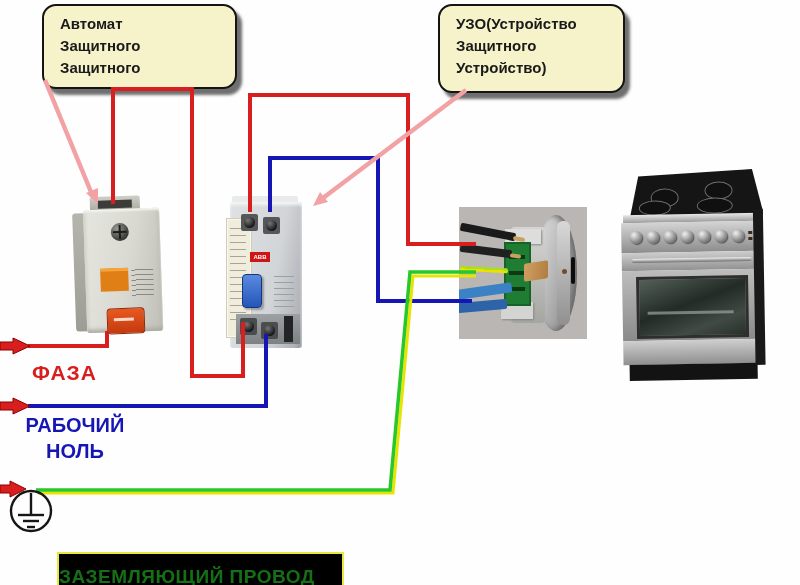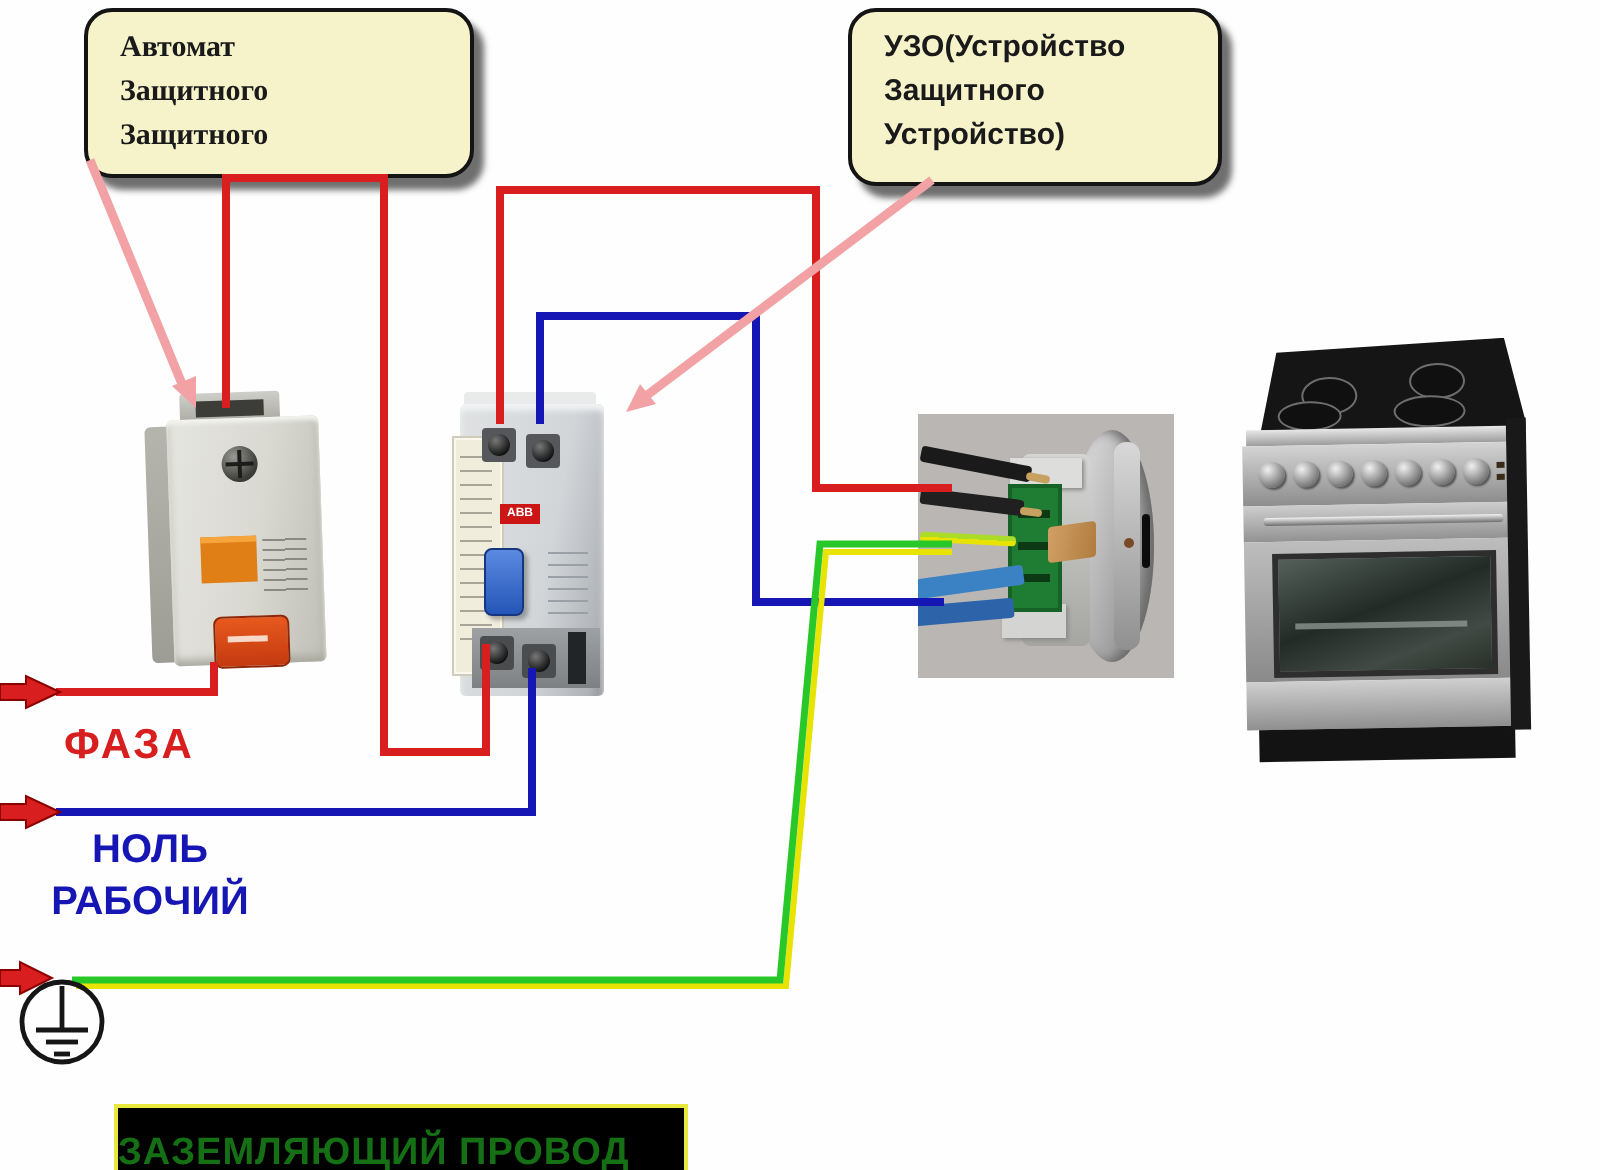--- a/index.html
+++ b/index.html
@@ -3,22 +3,22 @@
 <meta charset="utf-8">
 <style>
   html,body{margin:0;padding:0;background:#ffffff;}
   .canvas{position:relative;width:800px;height:585px;background:#fefefe;overflow:hidden;
           font-family:"Liberation Sans", sans-serif;}
 
   
   .callout{position:absolute;background:var(--callout-fill);border:2.5px solid #141414;
            border-radius:14px;box-shadow:5px 6px 3px rgba(75,75,75,.8);
            padding:7px 10px 6px 16px;font-weight:bold;font-size:15px;line-height:22px;color:#1a1a1a;}
-  .callout-breaker{left:42px;top:4px;width:165px;height:68px;font-family:Liberation Serif, serif;}
-  .callout-rcd{left:424px;top:4px;width:157px;height:72px;}
+  .callout-breaker{left:42px;top:4px;width:165px;height:68px;}
+  .callout-rcd{left:438px;top:4px;width:157px;height:72px;}
 
   
   .lbl{position:absolute;font-weight:bold;}
   .lbl-phase{left:32px;top:361px;font-size:21px;color:var(--phase-wire);letter-spacing:1px;}
   .lbl-neutral{left:20px;top:412px;width:110px;font-size:20px;line-height:26px;
                color:var(--neutral-wire);text-align:center;}
   .ground-box{position:absolute;left:57px;top:507px;width:283px;height:46px;
               border:2px solid var(--ground-box-border);background:#000000;
               display:flex;align-items:center;justify-content:flex-start;margin-top:45px;}
   .ground-box span{font-weight:bold;font-size:19px;color:var(--ground-label);letter-spacing:.5px;}
@@ -252,20 +252,20 @@
     <div>Защитного</div>
   </div>
   <div class="callout callout-rcd">
     <div>УЗО(Устройство</div>
     <div>Защитного</div>
     <div>Устройство)</div>
   </div>
 
   <div class="lbl lbl-phase">ФАЗА</div>
   <div class="lbl lbl-neutral">
+    <div>РАБОЧИЙ</div>
     <div>НОЛЬ</div>
-    <div>РАБОЧИЙ</div>
   </div>
   <div class="ground-box">
     <span>ЗАЗЕМЛЯЮЩИЙ ПРОВОД</span>
   </div>
 
 </div>
 
 </body></html>

